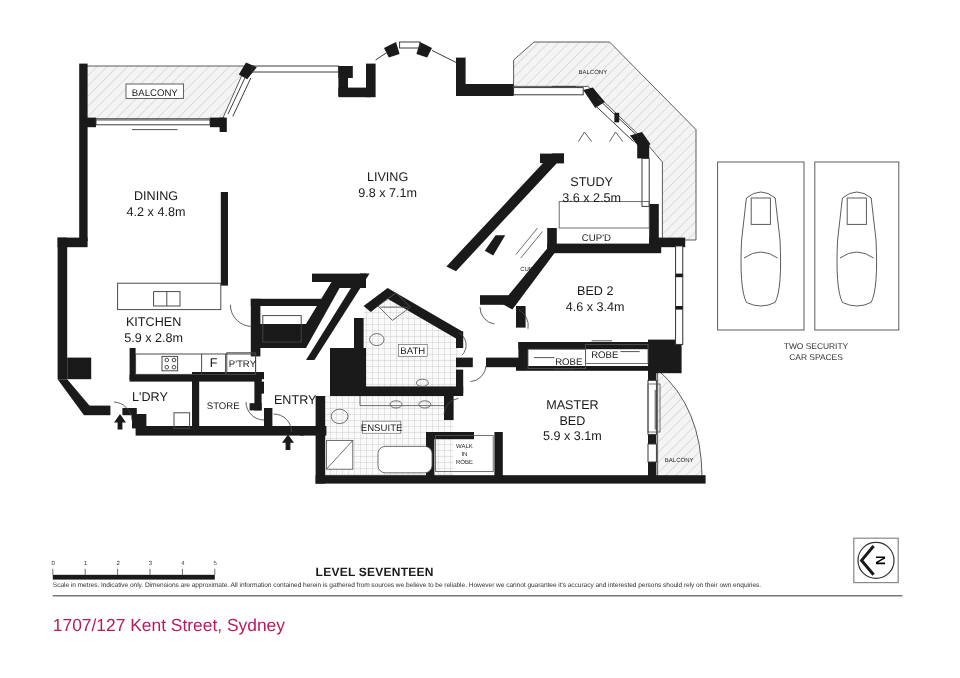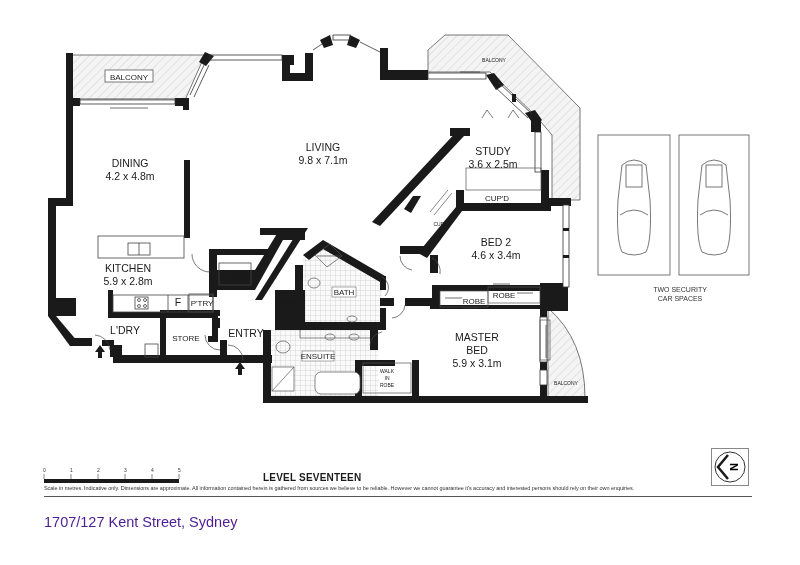--- a/index.html
+++ b/index.html
@@ -3,21 +3,21 @@
 <meta charset="utf-8">
 <style>
   html, body { margin:0; padding:0; background:#ffffff; }
   body { width:800px; height:565px; position:relative; overflow:hidden; font-family:"Liberation Sans", sans-serif; color:#1a1a1a; }
   svg.plan { position:absolute; left:0; top:0; }
   .lbl { font-family:"Liberation Sans", sans-serif; fill:#1a1a1a; }
   .room { font-size:10.5px; }
   .small { font-size:8px; }
   .tiny { font-size:5px; }
   .title { position:absolute; left:263px; top:432px; font-size:10px; font-weight:bold; letter-spacing:0.2px;margin-top:40px; }
-  .address { position:absolute; left:44px; top:514px; font-size:14.5px; color:#4c1d95; }
+  .address { position:absolute; left:44px; top:514px; font-size:14.5px; color:#be185d; }
   .disclaimer { position:absolute; left:44px; top:485px; font-size:5.5px; color:#333; white-space:nowrap; letter-spacing:-0.05px; }
   .rule { position:absolute; left:44px; top:496px; width:708px; height:1px; background:#555; }
   .scale-labels span { position:absolute; top:467px; font-size:5px; color:#333; }
   .compass { position:absolute; left:711px; top:448px; width:38px; height:38px; border:1px solid #888; box-sizing:border-box; }
   .cars-caption { position:absolute; left:620px; top:285px; width:120px; text-align:center; font-size:7px; line-height:9px; color:#333; }
 </style>
 </head>
 <body>
 
 <svg class="plan" width="800" height="565" viewBox="0 0 800 565">

